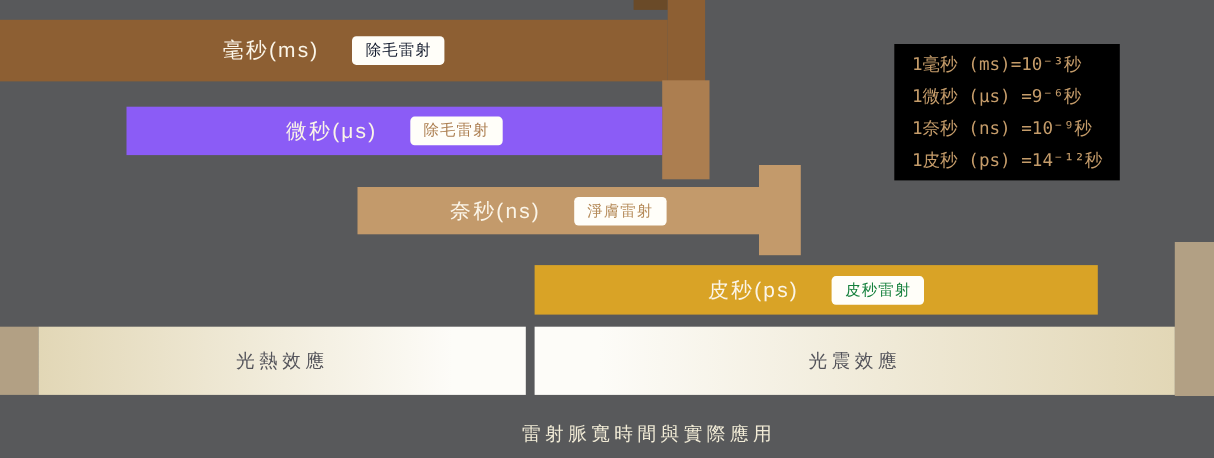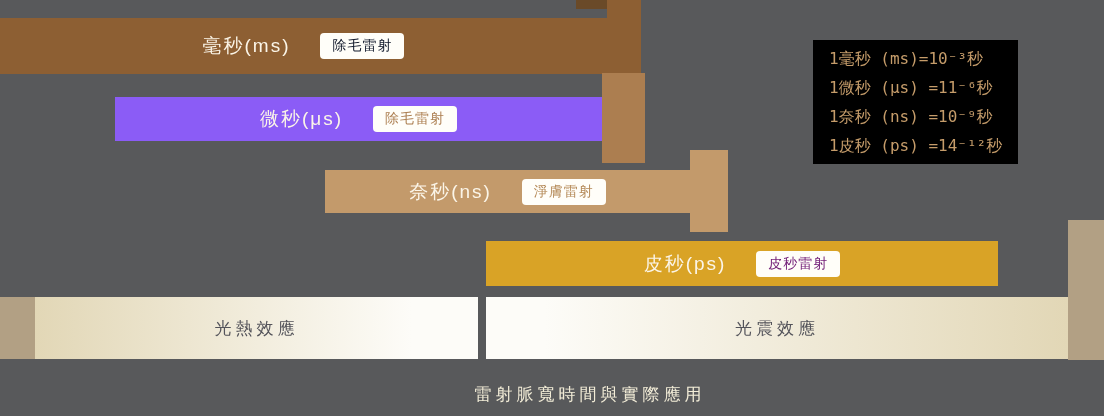--- a/index.html
+++ b/index.html
@@ -27,21 +27,21 @@
 
   .head-us  { left:602px; top:73px;  width:43px;  height:90px;  background:#ac7e50; }
   .bar-us   { left:115px; top:97px;  width:487px; height:44px;  background:#8b5cf6; }
   .badge-us { color:#ac7e50; }
 
   .head-ns  { left:690px; top:150px; width:38px;  height:82px;  background:#c39a6b; }
   .bar-ns   { left:325px; top:170px; width:365px; height:43px;  background:#c39a6b; }
   .badge-ns { color:#b58a58; }
 
   .bar-ps   { left:486px; top:241px; width:512px; height:45px;  background:#d9a326; }
-  .badge-ps { color:#701a75; }
+  .badge-ps { color:#15803d; }
 
   
   .block-right { left:1068px; top:220px; width:36px; height:140px; background:#b2a084; }
   .block-left  { left:0;      top:297px; width:35px; height:62px;  background:#b2a084; }
 
   
   .effect {
     position:absolute; top:297px; height:62px;
     display:flex; align-items:center; justify-content:center;
   }
@@ -95,20 +95,20 @@
 
   <div class="effect effect-left">
     <span class="effect-label">光熱效應</span>
   </div>
   <div class="effect effect-right">
     <span class="effect-label">光震效應</span>
   </div>
 
   <div class="info-box">
     <div class="info-line">1毫秒 (ms)=10⁻³秒</div>
-    <div class="info-line">1微秒 (μs) =11⁻⁶秒</div>
+    <div class="info-line">1微秒 (μs) =9⁻⁶秒</div>
     <div class="info-line">1奈秒 (ns) =10⁻⁹秒</div>
     <div class="info-line">1皮秒 (ps) =14⁻¹²秒</div>
   </div>
 
   <div class="chart-title">雷射脈寬時間與實際應用</div>
 
 </div>
 
 </body></html>

